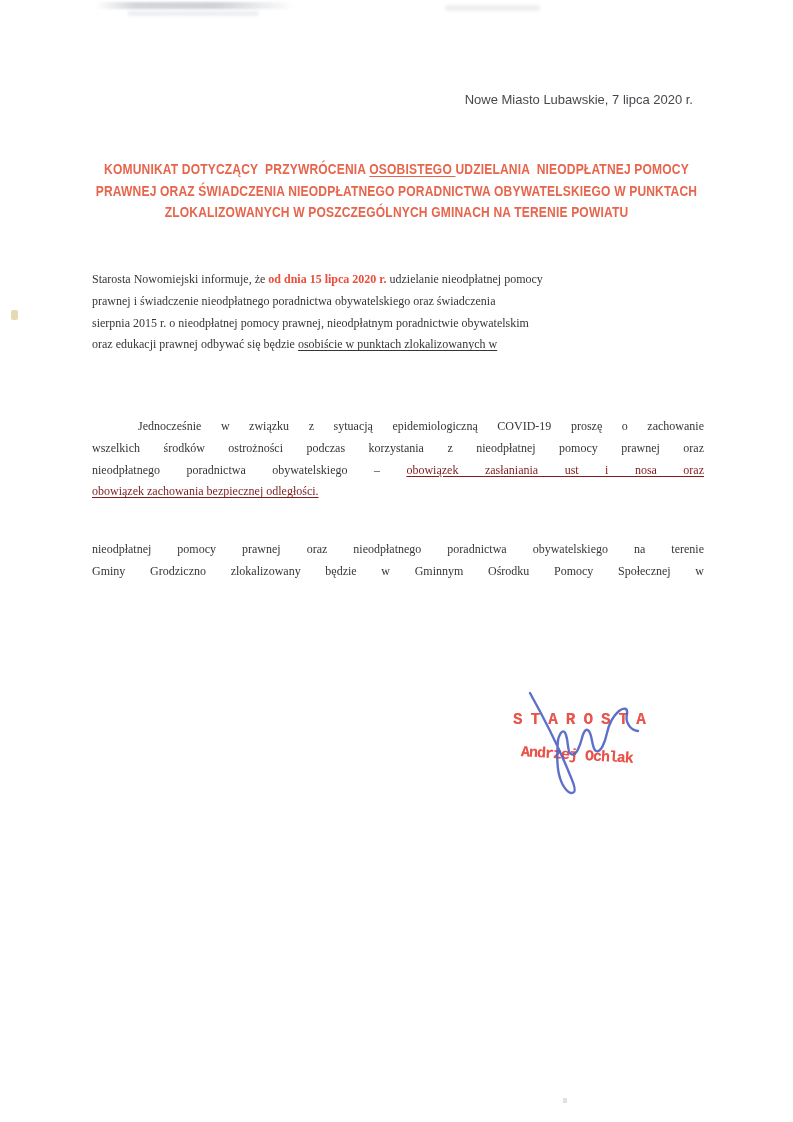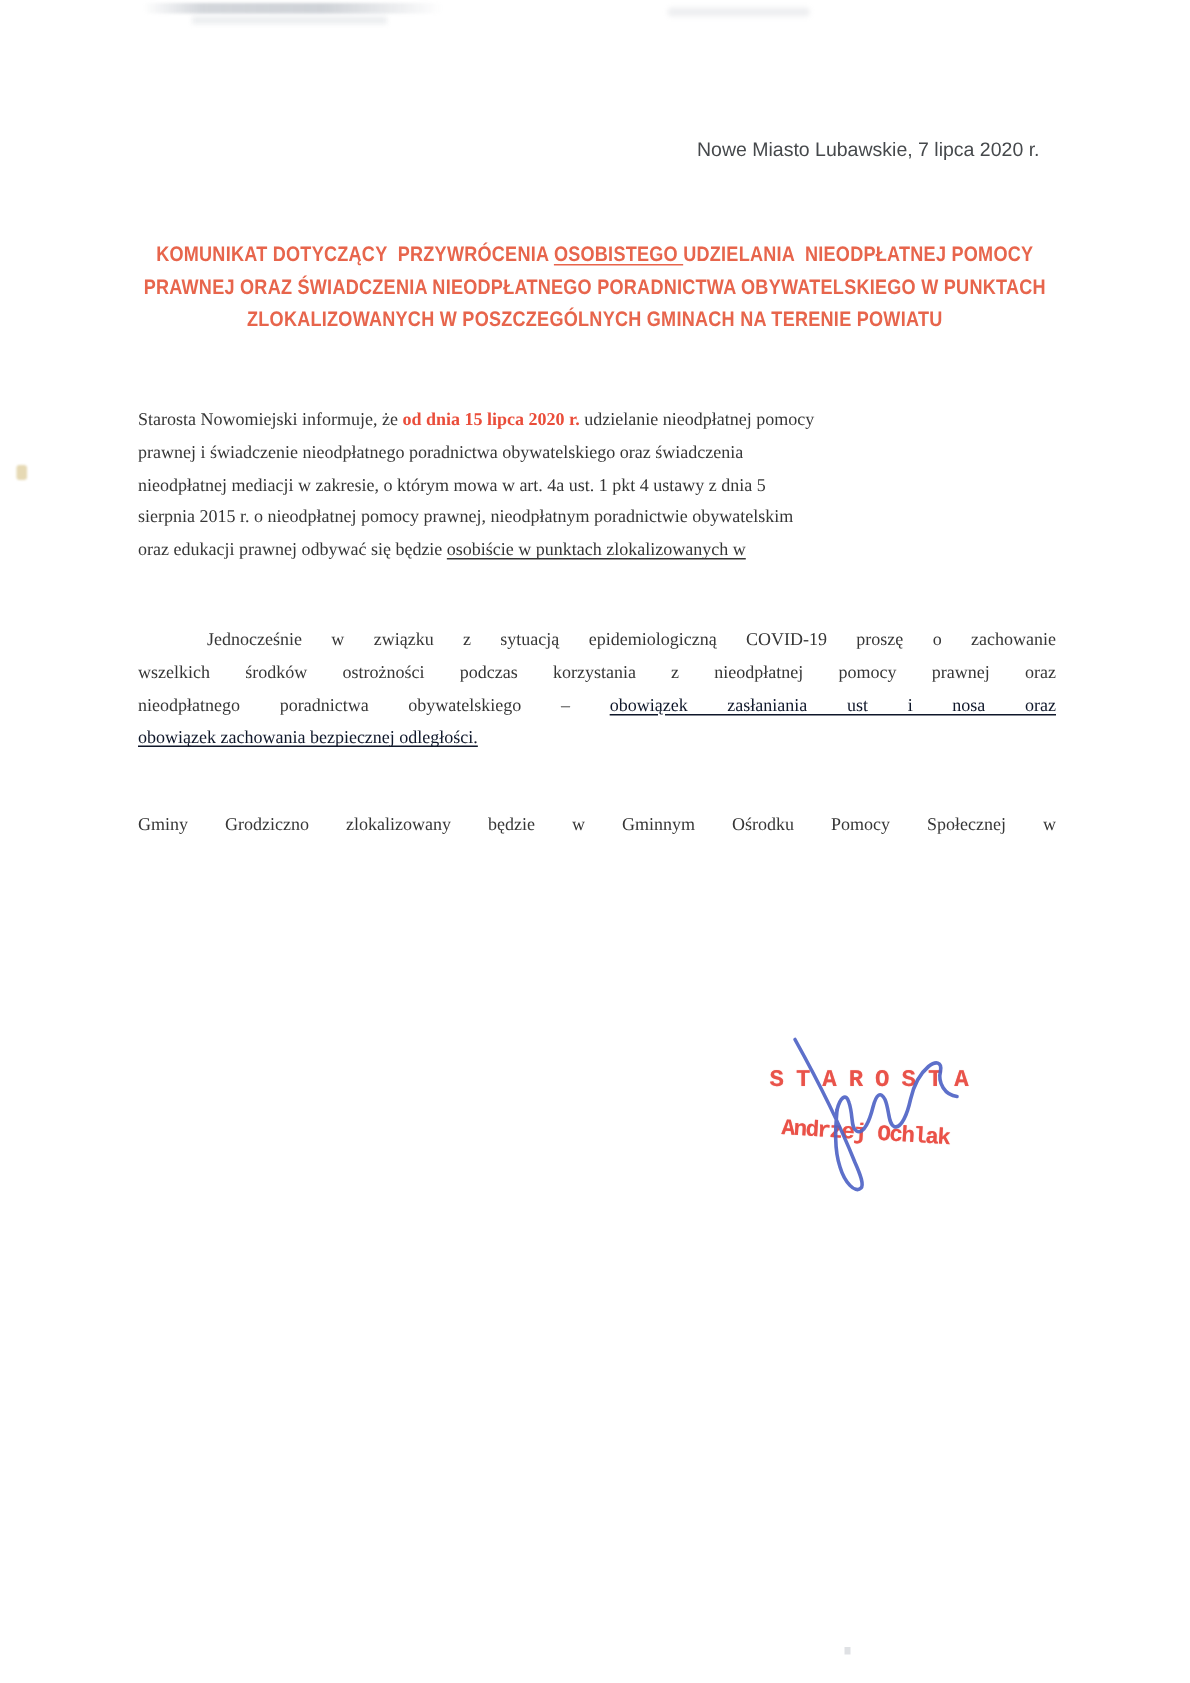--- a/index.html
+++ b/index.html
@@ -78,21 +78,21 @@
   }
   .para .jline::after { content: ""; display: inline-block; width: 100%; height: 0; }
   .para .jline span { white-space: normal; }
   .para1 { top: 269px; }
   .para2 { top: 416px; }
   .para3 { top: 539px; }
   .indent-first { padding-left: 46px; }
 
   .red-bold { color: #ea4d3a; font-weight: bold; }
   .u-black { text-decoration: underline; text-underline-offset: 2px; }
-  .u-red { color: #0f172a; text-decoration: underline; text-underline-offset: 2px; }
+  .u-red { color: #7f1d1d; text-decoration: underline; text-underline-offset: 2px; }
 
   .stamp { position: absolute; left: 0; top: 0; width: 793px; height: 1122px; pointer-events: none; }
   .stamp-title {
     position: absolute;
     left: 513px; top: 711px;
     font-family: "Liberation Mono", monospace;
     font-weight: bold;
     font-size: 16px;
     letter-spacing: 8px;
     color: rgba(232, 72, 62, .85);
@@ -127,33 +127,33 @@
 
   <div class="heading">
     <div class="h-line"><span>KOMUNIKAT DOTYCZĄCY  PRZYWRÓCENIA </span><span class="h-underline">OSOBISTEGO </span><span>UDZIELANIA  NIEODPŁATNEJ POMOCY</span></div>
     <div class="h-line">PRAWNEJ ORAZ ŚWIADCZENIA NIEODPŁATNEGO PORADNICTWA OBYWATELSKIEGO W PUNKTACH</div>
     <div class="h-line">ZLOKALIZOWANYCH W POSZCZEGÓLNYCH GMINACH NA TERENIE POWIATU</div>
   </div>
 
   <div class="para para1">
     <div class="line"><span>Starosta Nowomiejski informuje, że </span><span class="red-bold">od dnia 15 lipca 2020 r.</span><span> udzielanie nieodpłatnej pomocy</span></div>
     <div class="line">prawnej i świadczenie nieodpłatnego poradnictwa obywatelskiego oraz świadczenia</div>
-    <div class="line">nieodpłatnej mediacji w zakresie, o którym mowa w art. 4a ust. 1 pkt 4 ustawy z dnia 5</div>
     <div class="line">sierpnia 2015 r. o nieodpłatnej pomocy prawnej, nieodpłatnym poradnictwie obywatelskim</div>
     <div class="line"><span>oraz edukacji prawnej odbywać się będzie </span><span class="u-black">osobiście w punktach zlokalizowanych w</span></div>
   </div>
 
   <div class="para para2">
     <div class="jline indent-first">Jednocześnie w związku z sytuacją epidemiologiczną COVID-19 proszę o zachowanie</div>
     <div class="jline">wszelkich środków ostrożności podczas korzystania z nieodpłatnej pomocy prawnej oraz</div>
     <div class="jline"><span>nieodpłatnego poradnictwa obywatelskiego – </span><span class="u-red">obowiązek zasłaniania ust i nosa oraz</span></div>
     <div class="line"><span class="u-red">obowiązek zachowania bezpiecznej odległości.</span></div>
   </div>
 
   <div class="para para3">
+    <div class="jline">nieodpłatnej pomocy prawnej oraz nieodpłatnego poradnictwa obywatelskiego na terenie</div>
     <div class="jline">Gminy Grodziczno zlokalizowany będzie w Gminnym Ośrodku Pomocy Społecznej w</div>
   </div>
 
   <div class="stamp">
     <div class="stamp-title">STAROSTA</div>
     <div class="stamp-name">Andrzej Ochlak</div>
   </div>
 
   <svg class="signature" width="160" height="130" viewBox="0 0 160 130">
     <g fill="none" stroke="#5064c6" stroke-width="2.4" stroke-linecap="round" stroke-linejoin="round" opacity="0.92">

